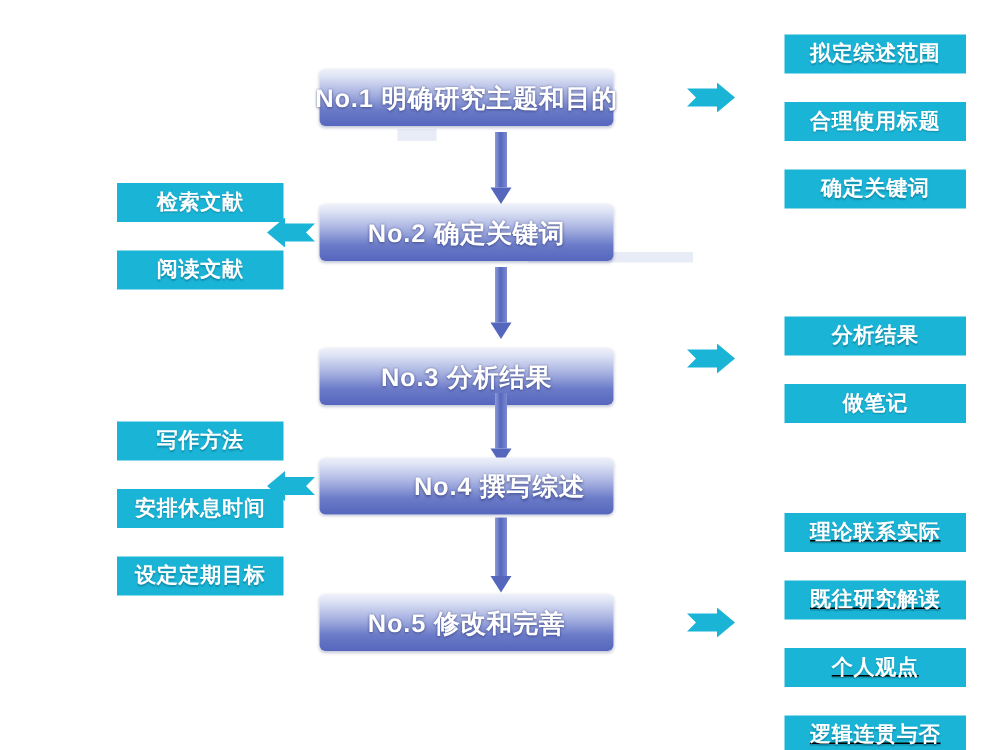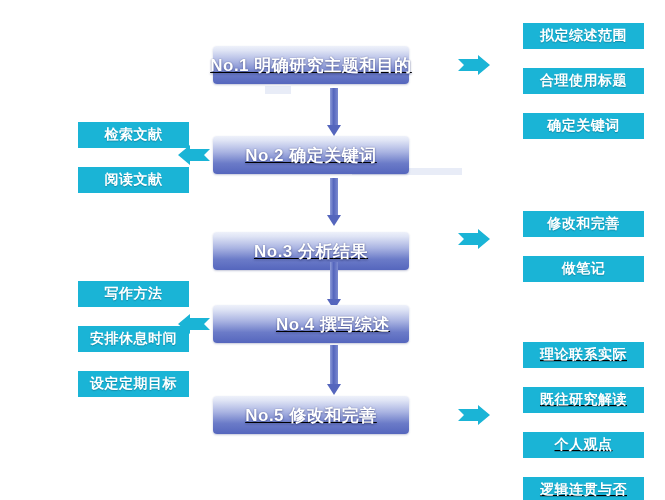--- a/index.html
+++ b/index.html
@@ -29,21 +29,20 @@
         #eef1fa 0%,
         #dfe4f5 12%,
         #aab4e2 42%,
         #6b7bc8 72%,
         #5566bd 100%);
     box-shadow: 0 1px 2px rgba(60,70,130,0.30);
     display: flex;
     align-items: center;
     justify-content: center;
     box-sizing: border-box;
-    text-decoration: underline;
   }
   .step-label {
     color: #ffffff;
     font-size: 17px;
     font-weight: bold;
     letter-spacing: 0.5px;
     text-shadow: 0 1px 2px rgba(40,50,110,0.55),
                  0 0 1px rgba(40,50,110,0.5);
     white-space: nowrap;
   }
@@ -177,21 +176,21 @@
   </div>
 
   <div class="h-arrow" style="left:458px; top:229px; width:32px;">
     <svg width="32" height="20" viewBox="0 0 32 20">
       <path d="M0,4 L20,4 L20,0 L32,10 L20,20 L20,16 L0,16 L6,10 Z" fill="#1ab4d6"></path>
     </svg>
   </div>
 
   <div class="sub-col col-right" style="top:211px;">
     <div class="sub-box">
-      <span class="sub-label">修改和完善</span>
+      <span class="sub-label">分析结果</span>
     </div>
     <div class="sub-box">
       <span class="sub-label">做笔记</span>
     </div>
   </div>
 
   <div class="v-arrow" style="top:262px; height:48px;">
     <div class="shaft" style="height:37px;"></div>
     <div class="head" style="top:37px;"></div>
   </div>

